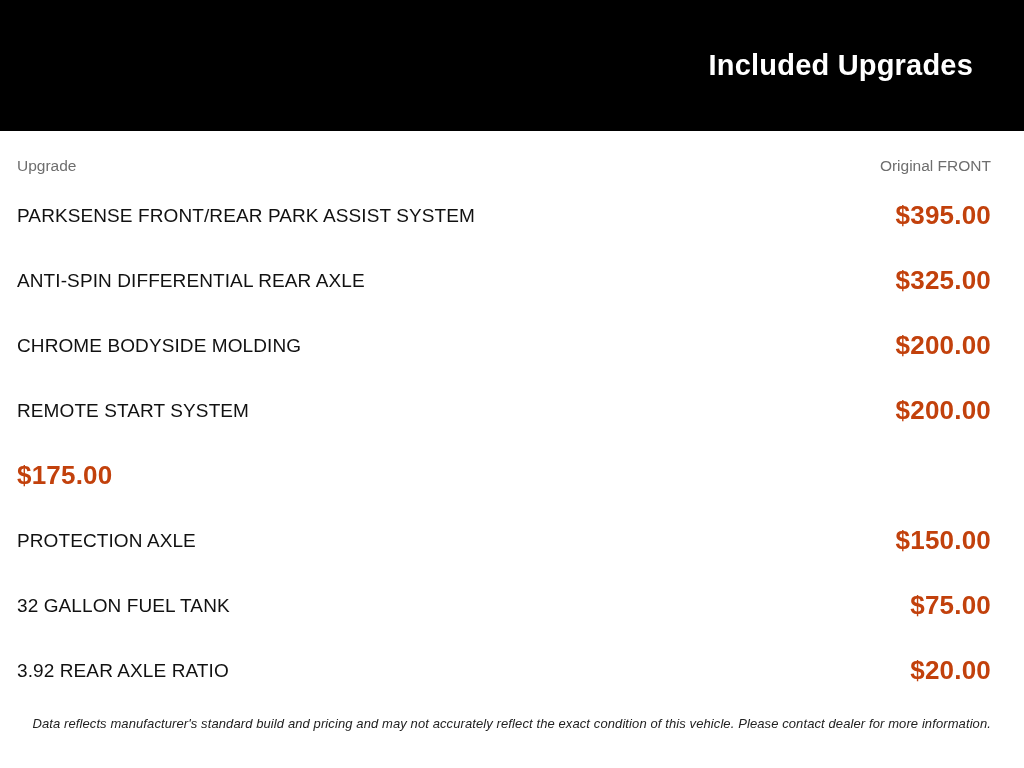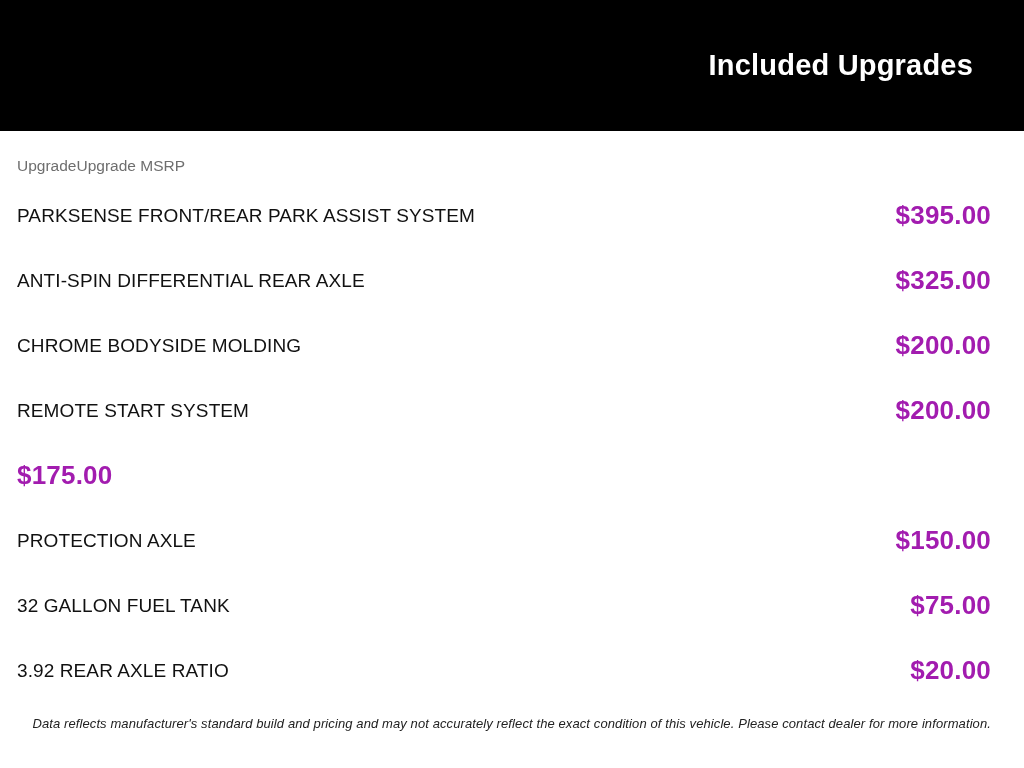--- a/index.html
+++ b/index.html
@@ -24,20 +24,21 @@
     color: #ffffff;
     font-size: 29px;
     font-weight: 700;
     letter-spacing: 0.2px;
   }
   .content {
     padding: 0 33px 0 17px;
   }
   .col-headers {
     display: flex;
+    justify-content: space-between;
     align-items: baseline;
     margin-top: 26px;
     height: 20px;
   }
   .col-header {
     color: #6e6e6e;
     font-size: 15.5px;
     font-weight: 400;
   }
   .rows { margin-top: 6px; }
@@ -47,21 +48,21 @@
     align-items: center;
     height: 65px;
   }
   .upgrade-label {
     color: #111111;
     font-size: 19px;
     font-weight: 400;
     letter-spacing: 0.1px;
   }
   .upgrade-price {
-    color: #a21caf;
+    color: #c2410c;
     font-size: 26px;
     font-weight: 700;
     letter-spacing: 0.2px;
   }
   .disclaimer {
     margin-top: 13px;
     font-size: 13px;
     font-style: italic;
     color: #222222;
     letter-spacing: 0.1px;
@@ -71,21 +72,21 @@
 </head>
 <body>
 
 <div class="header-band">
   <div class="header-title">Included Upgrades</div>
 </div>
 
 <div class="content">
   <div class="col-headers">
     <span class="col-header">Upgrade</span>
-    <span class="col-header">Upgrade MSRP</span>
+    <span class="col-header">Original FRONT</span>
   </div>
 
   <div class="rows">
   <div class="upgrade-row">
     <span class="upgrade-label">PARKSENSE FRONT/REAR PARK ASSIST SYSTEM</span>
     <span class="upgrade-price">$395.00</span>
   </div>
 
   <div class="upgrade-row">
     <span class="upgrade-label">ANTI-SPIN DIFFERENTIAL REAR AXLE</span>

